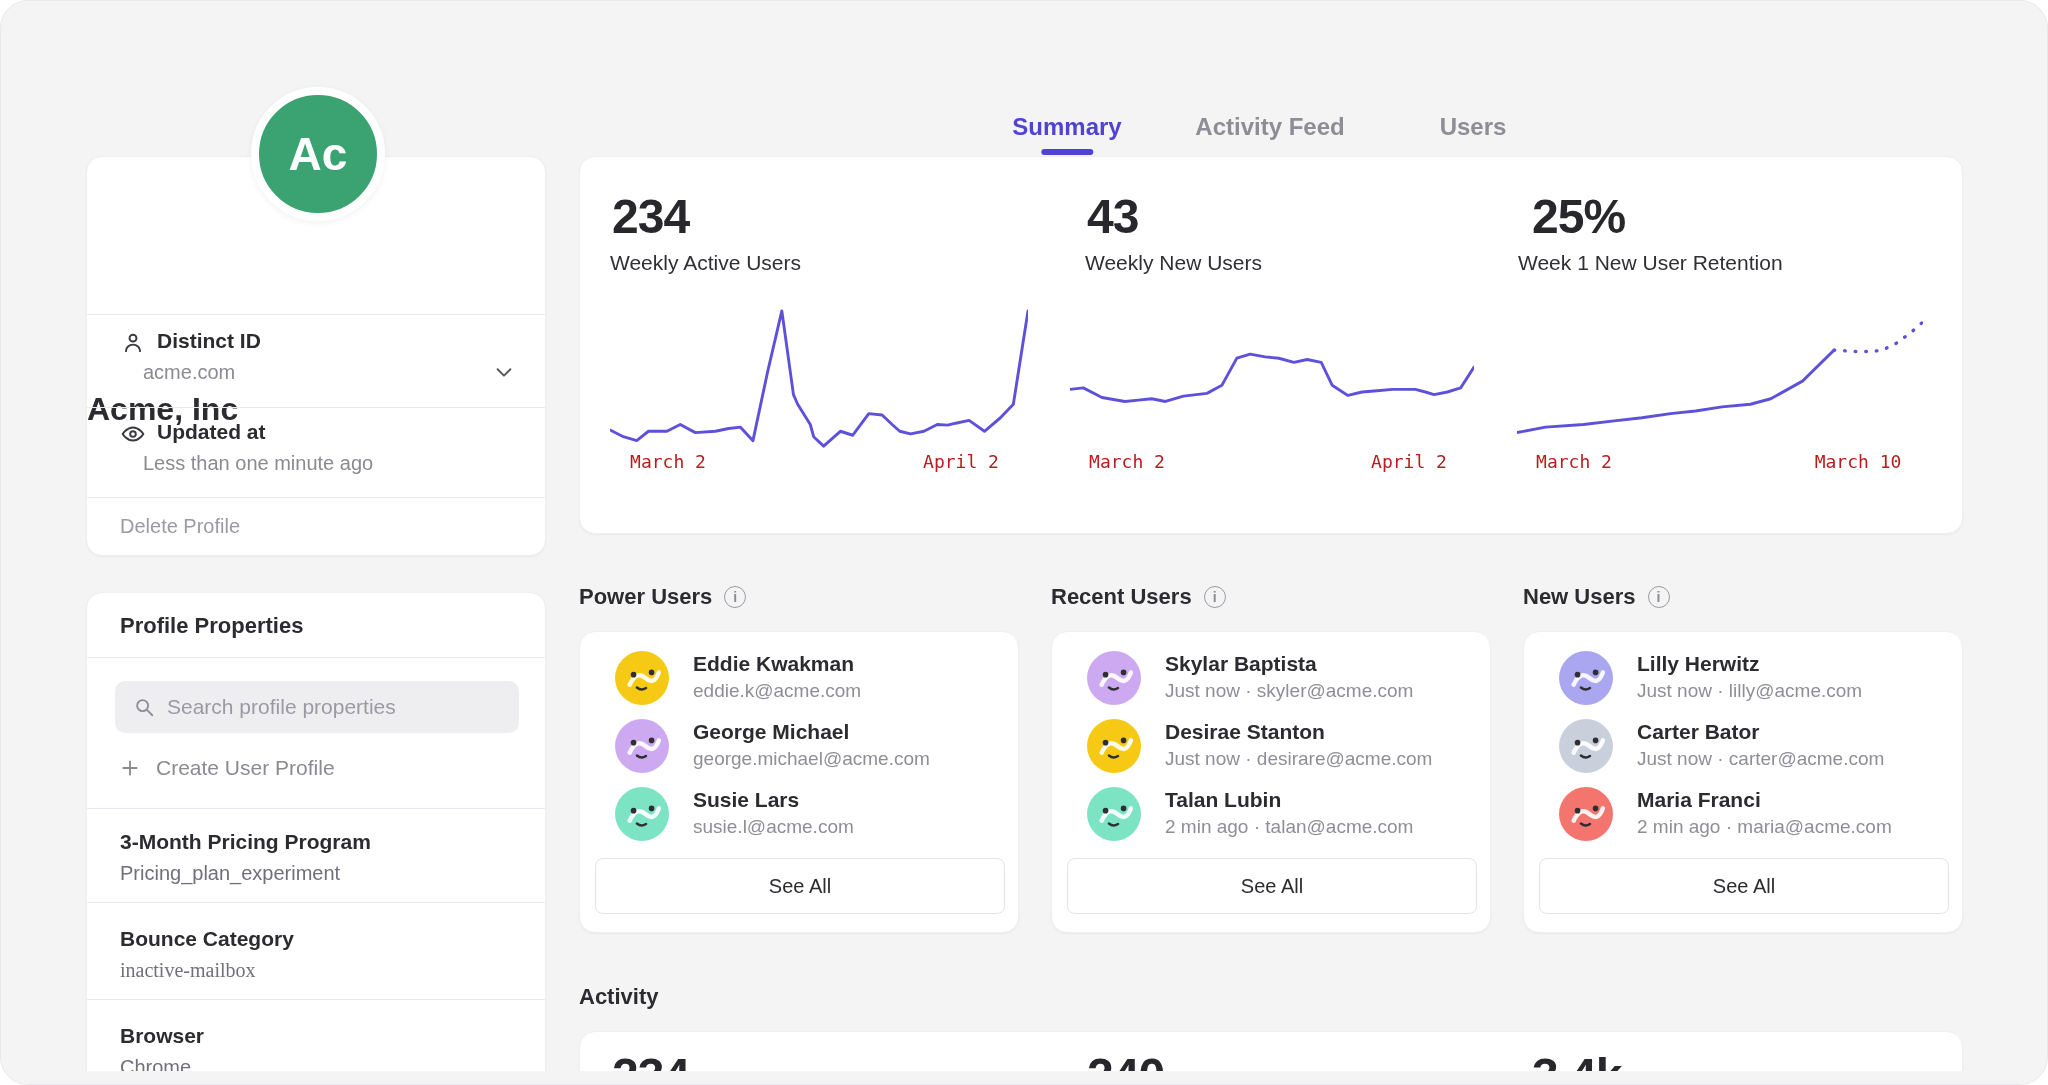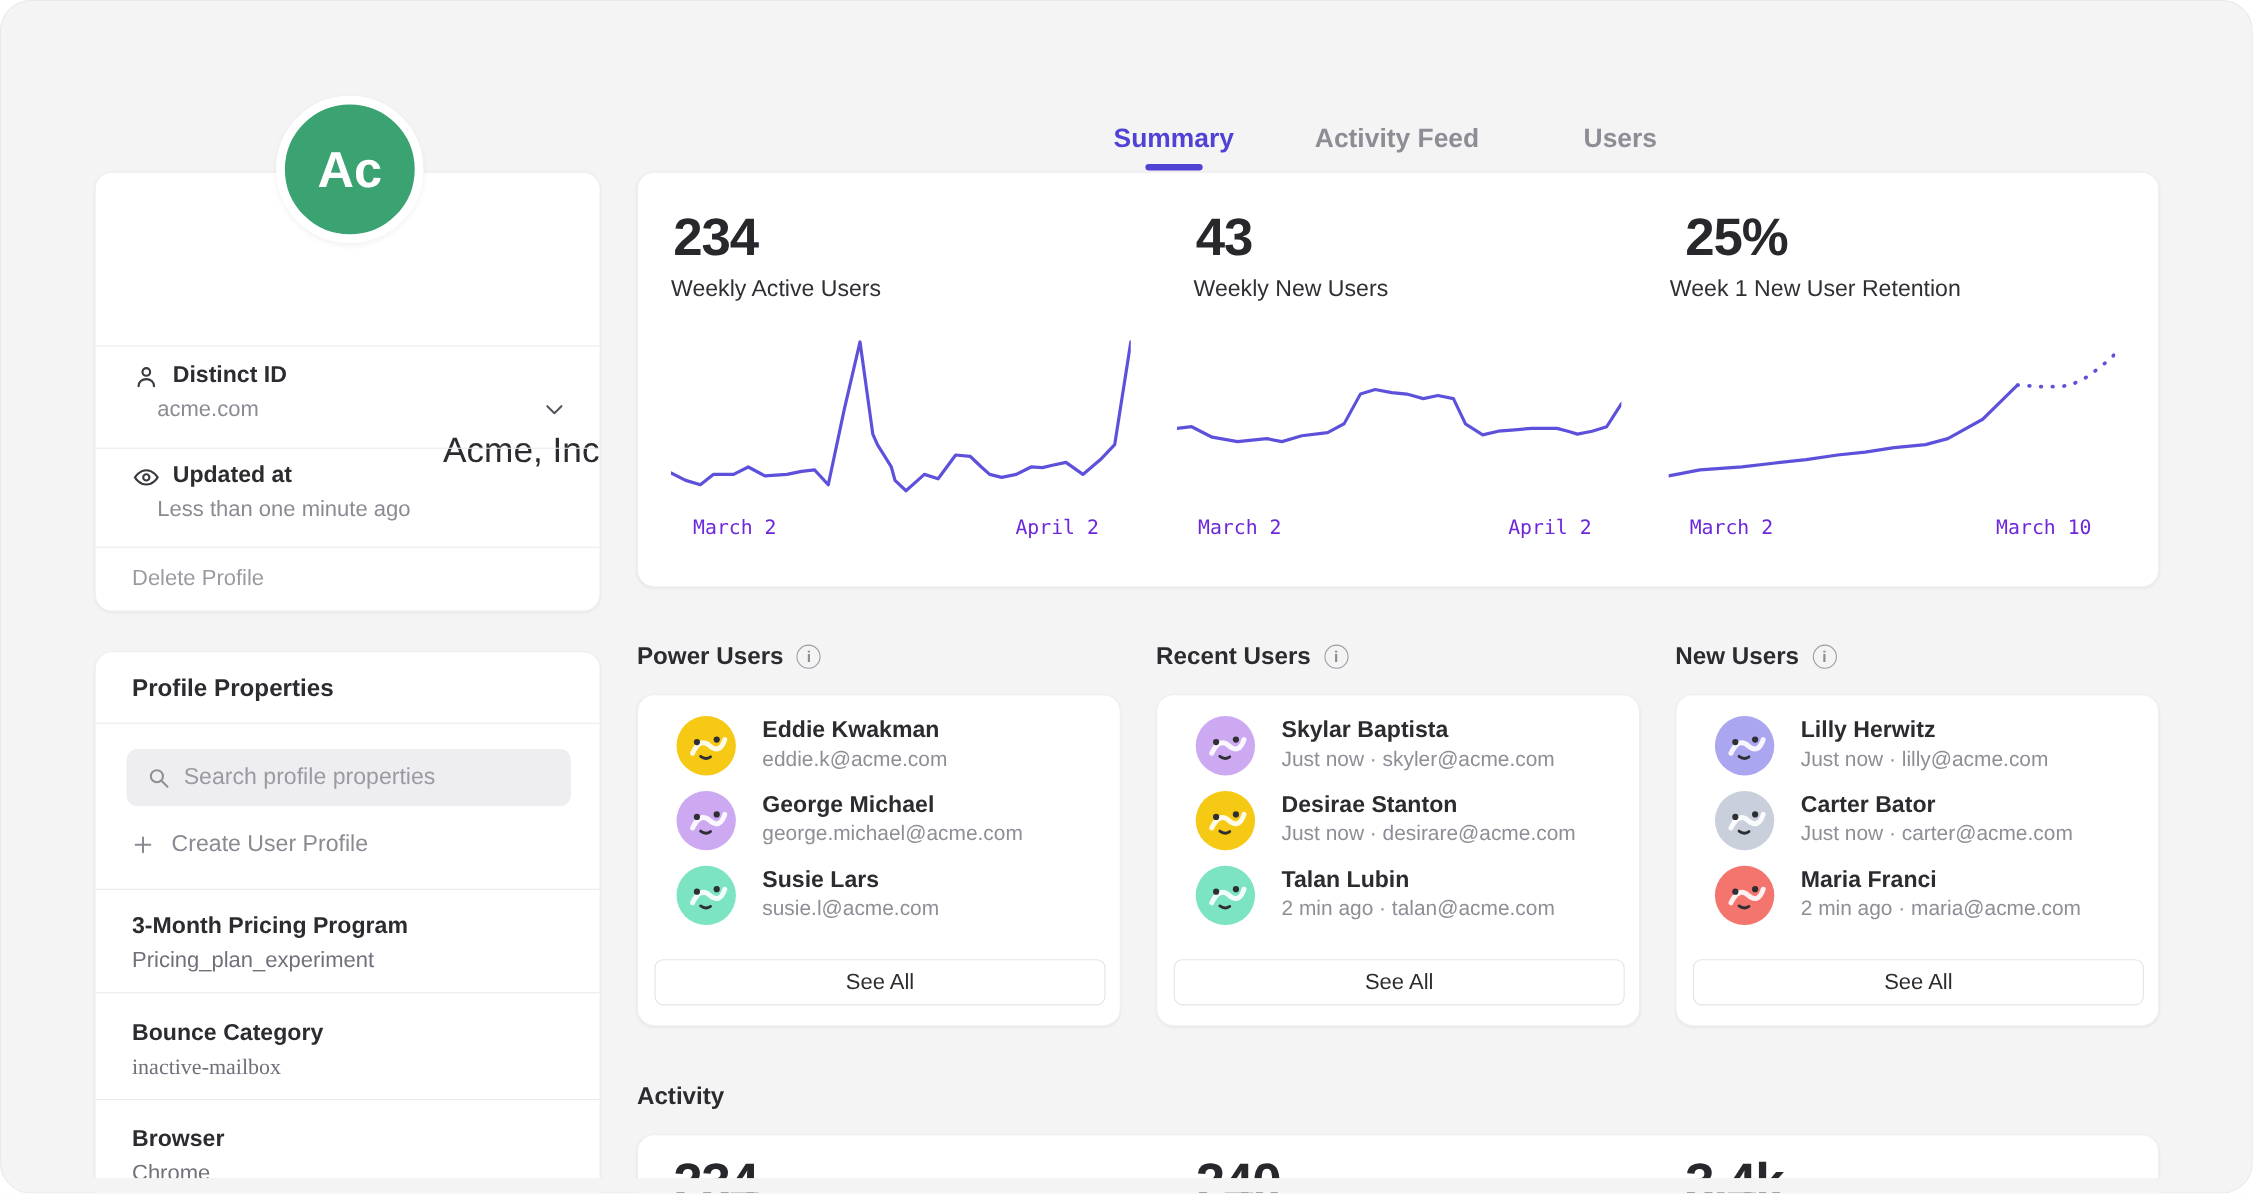--- a/index.html
+++ b/index.html
@@ -15,22 +15,22 @@
 
   
   #company-avatar {
     position:absolute; left:250px; top:86px; width:134px; height:134px; border-radius:50%;
     background:#3BA272; border:8px solid #ffffff; z-index:3;
     display:flex; align-items:center; justify-content:center;
     box-shadow:0 2px 6px rgba(0,0,0,.06);
     color:#fff; font-size:46px; font-weight:700;
   }
   #profile-card { left:85px; top:155px; width:460px; height:400px; }
-  #company-name { position:absolute; left:0; right:0; top:234px; text-align:right;
-                  font-size:32px; font-weight:400; color:#2C2C30; }
+  #company-name { position:absolute; left:0; right:0; top:234px; text-align:left;
+                  font-size:32px; font-weight:700; color:#2C2C30; }
   .prow-icon { position:absolute; left:33px; width:26px; height:26px; color:#3A3A40; }
   .prow-label { position:absolute; left:70px; font-size:21px; font-weight:600; color:#2C2C30; }
   .prow-value { position:absolute; left:56px; font-size:20px; color:#8A8A92; }
   .chev { position:absolute; right:30px; width:22px; height:22px; color:#55555C; cursor:pointer; }
   #delete-profile { position:absolute; left:33px; top:358px; font-size:20px; color:#9A9AA2; cursor:pointer; }
 
   #props-card { left:85px; top:591px; width:460px; height:520px; }
   #props-title { position:absolute; left:33px; top:20px; font-size:22px; font-weight:600; }
   #search-box { position:absolute; left:28px; top:88px; width:404px; height:52px;
                 background:#EEEEF1; border-radius:10px; display:flex; align-items:center; }
@@ -53,38 +53,38 @@
          bottom:0; width:52px; height:6px; border-radius:3px; background:#4F42D4; }
 
   
   #summary-card { left:578px; top:155px; width:1384px; height:378px; }
   .stat-col { position:absolute; top:0; height:100%; }
   .stat-number { position:absolute; top:32px; font-size:48px; font-weight:700;
                  letter-spacing:-1px; color:#28282C; }
   .stat-label { position:absolute; top:94px; font-size:21px; font-weight:500; color:#2F2F34; }
   .chart-box { position:absolute; top:148px; height:147px; }
   .chart-box svg { width:100%; height:100%; display:block; }
-  .axis-label { position:absolute; top:312px; transform:translateX(-50%);
+  .axis-label { position:absolute; top:294px; transform:translateX(-50%);
                 font-family:"DejaVu Sans Mono","Liberation Mono",monospace;
-                font-size:18px; color:#6d28d9; white-space:nowrap; }
+                font-size:18px; color:#b91c1c; white-space:nowrap; }
 
   
   .section-header { position:absolute; top:583px; display:flex; align-items:center; gap:12px;
                     font-size:22px; font-weight:700; color:#2C2C30; }
   .info-icon { width:22px; height:22px; border:1.5px solid #9A9AA2; border-radius:50%;
                color:#8A8A92; font-size:14px; font-weight:600; display:inline-flex;
                align-items:center; justify-content:center; font-style:normal; cursor:pointer; }
   .user-card { top:630px; width:440px; height:302px; }
   .user-list { position:absolute; left:0; top:10px; right:0; }
   .user-row { position:relative; height:68px; cursor:pointer; }
   .uavatar { position:absolute; left:35px; top:9px; width:54px; height:54px; border-radius:50%; }
   .uavatar svg { width:100%; height:100%; display:block; }
   .uname { position:absolute; left:113px; top:10px; font-size:21px; font-weight:600; color:#2C2C30; }
   .usub  { position:absolute; left:113px; top:38px; font-size:19px; color:#8E8E96; }
-  .see-all { position:absolute; left:15px; bottom:18px; width:410px; height:42px;
+  .see-all { position:absolute; left:15px; bottom:18px; width:410px; height:56px;
              background:#fff; border:1px solid #E4E4E8; border-radius:8px;
              font-size:20px; font-weight:500; color:#2C2C30; font-family:inherit; cursor:pointer; }
 
   
   #activity-title { position:absolute; left:578px; top:983px; font-size:22px; font-weight:700; }
   #activity-card { left:578px; top:1030px; width:1384px; height:140px; }
   .activity-stat { position:absolute; top:16px; font-size:48px; font-weight:700;
                    letter-spacing:-1px; color:#28282C; }
 
   #bottom-strip { position:absolute; left:0; right:0; bottom:0; height:13px;

